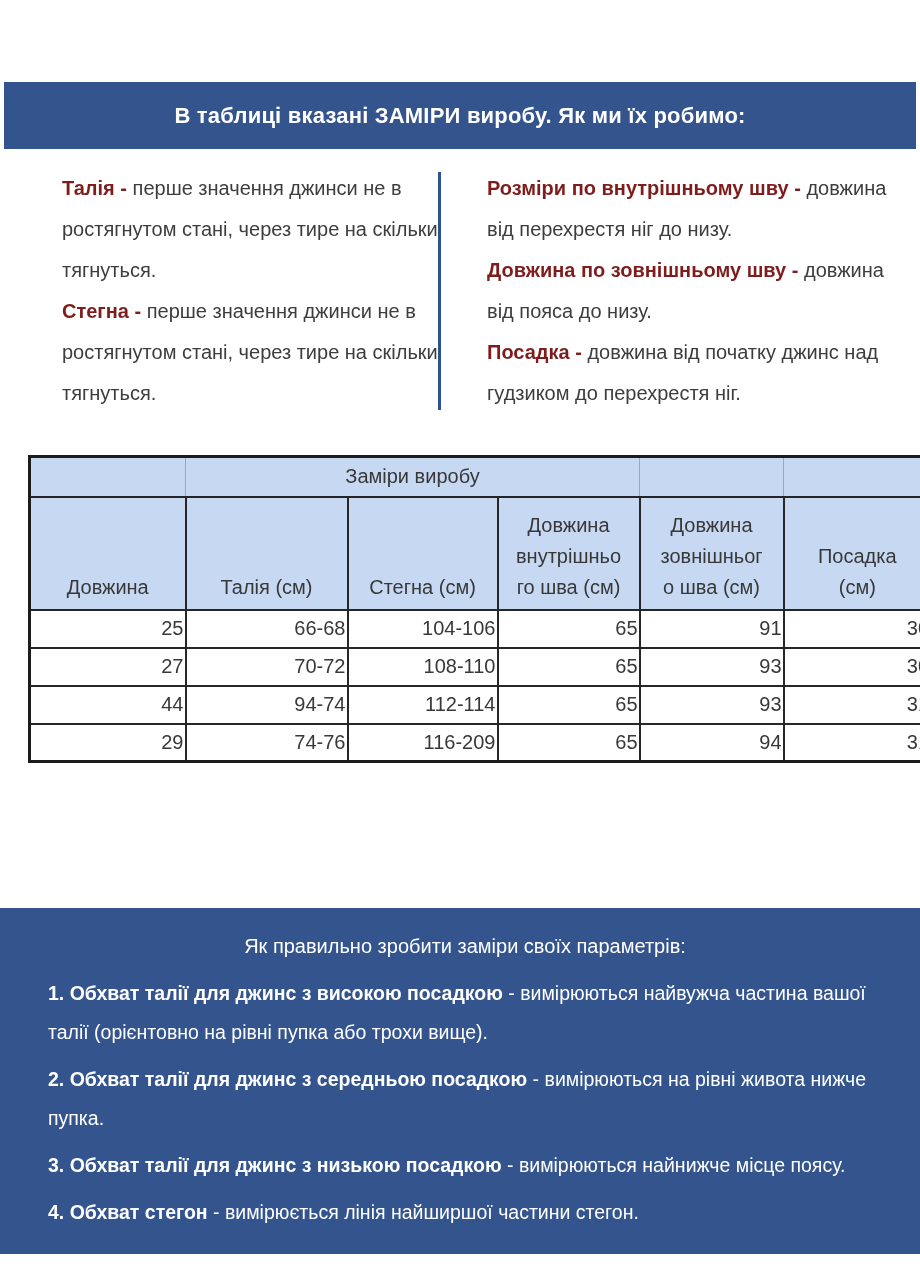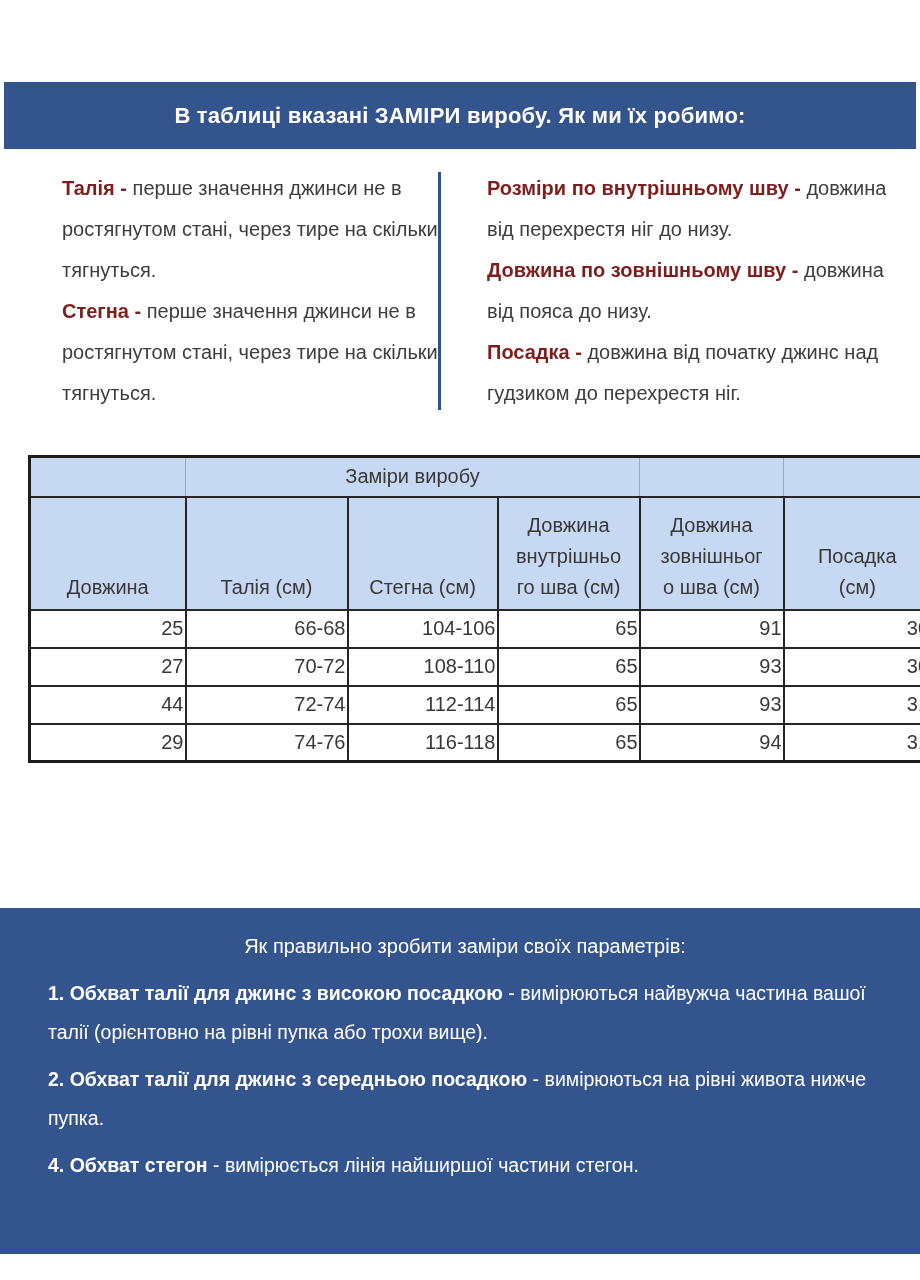--- a/index.html
+++ b/index.html
@@ -181,37 +181,38 @@
       <tr class="data-row">
         <td>27</td>
         <td>70-72</td>
         <td>108-110</td>
         <td>65</td>
         <td>93</td>
         <td>30</td>
       </tr>
       <tr class="data-row">
         <td>44</td>
-        <td>72-74</td>
+        <td>94-74</td>
         <td>112-114</td>
         <td>65</td>
         <td>93</td>
         <td>31</td>
       </tr>
       <tr class="data-row">
         <td>29</td>
         <td>74-76</td>
-        <td>116-118</td>
+        <td>116-209</td>
         <td>65</td>
         <td>94</td>
         <td>31</td>
       </tr>
     </tbody>
   </table>
 
   <section class="panel">
     <p class="panel-title">Як правильно зробити заміри своїх параметрів:</p>
     <p class="panel-item"><b>1. Обхват талії для джинс з високою посадкою</b><span> - вимірюються найвужча частина вашої талії (орієнтовно на рівні пупка або трохи вище).</span></p>
     <p class="panel-item"><b>2. Обхват талії для джинс з середньою посадкою</b><span> - вимірюються на рівні живота нижче пупка.</span></p>
+    <p class="panel-item"><b>3. Обхват талії для джинс з низькою посадкою</b><span> - вимірюються найнижче місце поясу.</span></p>
     <p class="panel-item"><b>4. Обхват стегон</b><span> - вимірюється лінія найширшої частини стегон.</span></p>
   </section>
 
 </div>
 
 </body></html>

